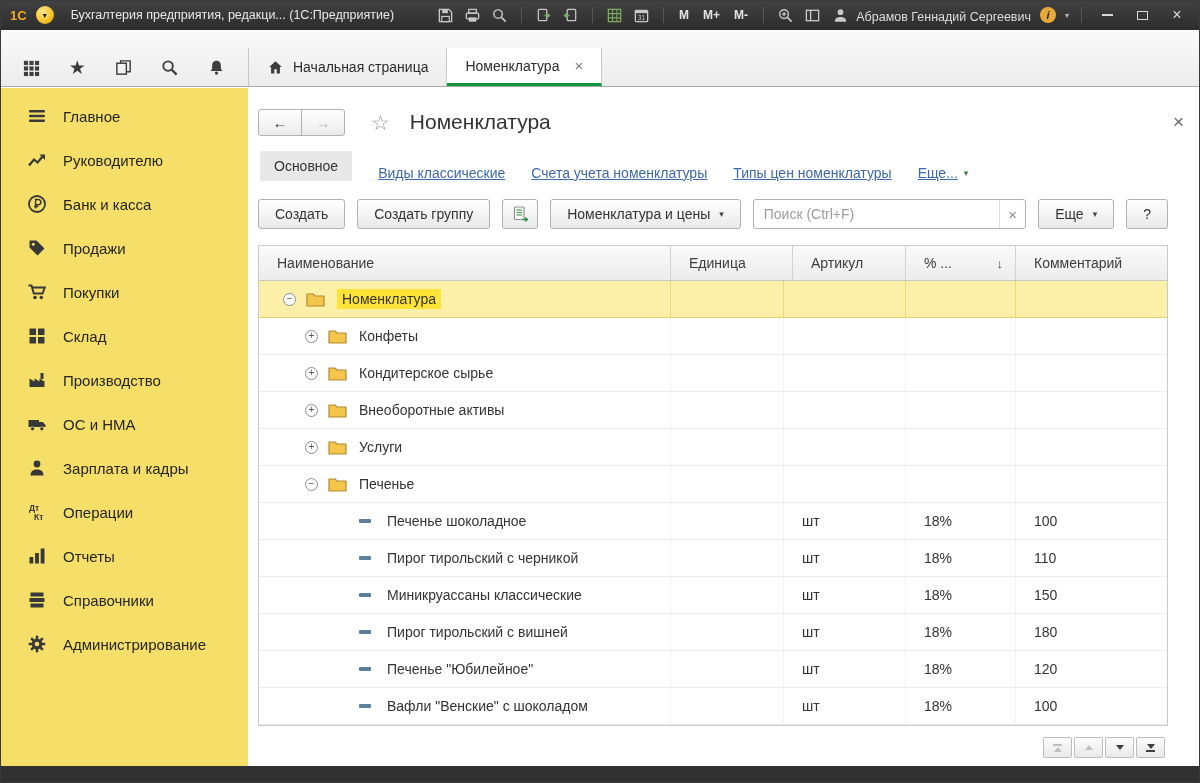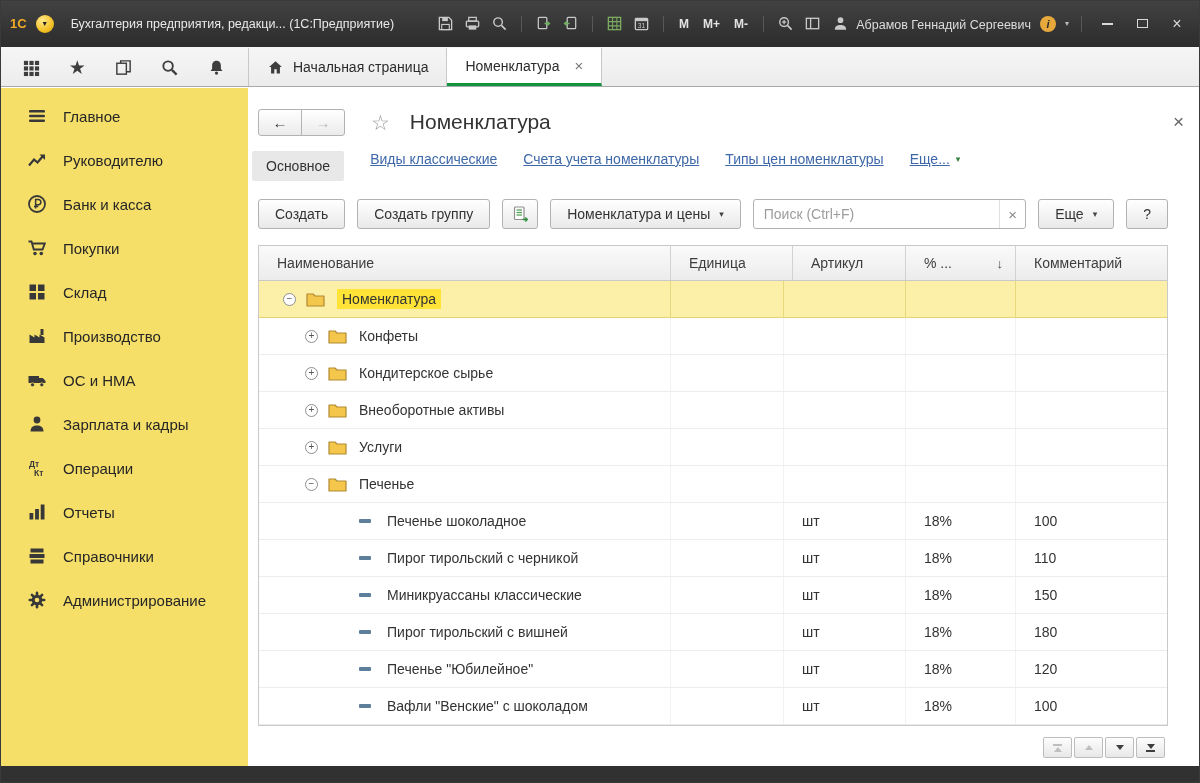--- a/index.html
+++ b/index.html
@@ -4,21 +4,21 @@
 <style>
   * { box-sizing: border-box; margin: 0; padding: 0; }
   html, body { overflow: hidden; }
   body {
     width: 1200px; height: 783px; position: relative; background: #fff;
     font-family: "Liberation Sans", sans-serif;
   }
   .window-frame { position:absolute; inset:0; border:1px solid #3a3a3a; pointer-events:none; z-index:90; }
 
   
-  .titlebar { position:absolute; top:0; left:0; right:0; height:47px;
+  .titlebar { position:absolute; top:0; left:0; right:0; height:30px;
     background:linear-gradient(#424242,#2c2c2c); display:flex; align-items:center;
     padding:0 10px; gap:9px; color:#ddd; z-index:5; }
   .logo1c { font-weight:bold; font-size:13px; color:#f2ab25; }
   .mainmenu-btn { width:18px; height:18px; border-radius:50%;
     background:radial-gradient(circle at 35% 30%, #ffe98a, #f3c126 60%, #cf9a12);
     display:flex; align-items:center; justify-content:center; }
   .mm-caret { font-size:7px; color:#222; line-height:1; }
   .tb-title { font-size:12.5px; color:#e9e9e9; white-space:nowrap; margin-left:8px; }
   .tb-group { display:flex; align-items:center; gap:10px; margin-left:34px; }
   .tb-ic { width:17px; height:17px; display:inline-block; }
@@ -64,21 +64,21 @@
   .main { position:absolute; top:88px; left:248px; right:0; bottom:17px; background:#fff; }
   .page-header { display:flex; align-items:center; margin:20px 16px 0 10px; height:28px; }
   .navbtn { width:44px; height:27px; background:linear-gradient(#ffffff,#ebebeb);
     border:1px solid #b2b2b2; font-size:15px; display:flex; align-items:center; justify-content:center; }
   .navbtn.back { border-radius:3px 0 0 3px; color:#3c3c3c; }
   .navbtn.fwd { border-radius:0 3px 3px 0; margin-left:-1px; color:#b8b8b8; }
   .fav-star { font-size:21px; color:#999; margin-left:26px; line-height:1; }
   .page-title { font-size:21px; font-weight:400; color:#333; margin-left:20px; }
   .page-close { margin-left:auto; font-size:19px; color:#666; }
 
-  .section-links { display:flex; align-items:flex-start; gap:26px; margin:15px 0 0 4px; height:30px; }
+  .section-links { display:flex; align-items:flex-end; gap:26px; margin:15px 0 0 12px; height:30px; }
   .seg-active { background:#e8e8e8; padding:7px 14px; font-size:14px; color:#333; border-radius:2px; }
   .slink { color:#3e68a8; font-size:14px; text-decoration:underline; }
   .more-wrap { display:flex; align-items:center; gap:6px; }
   .caret { font-size:9px; color:#444; line-height:1; }
   .caret.green { color:#39813f; }
 
   .cmd-bar { display:flex; align-items:center; gap:12px; margin:18px 0 0 10px; width:910px; }
   .btn { height:30px; background:linear-gradient(#ffffff,#e9e9e9); border:1px solid #b2b2b2;
     border-radius:3px; font-size:14px; color:#333; padding:0 16px; display:flex;
     align-items:center; gap:9px; font-family:inherit; white-space:nowrap; }
@@ -313,20 +313,29 @@
           <svg viewBox="0 0 20 20">
             <circle cx="10" cy="10" r="8" fill="none" stroke="#383838" stroke-width="1.8"></circle>
             <path d="M8.6,14.5 L8.6,5.5 L11.3,5.5 A2.6,2.6 0 0 1 11.3,10.7 L8.6,10.7 M7,12.6 L11.3,12.6" fill="none" stroke="#383838" stroke-width="1.5"></path>
           </svg>
         </span>
         <span class="sb-label">Банк и касса</span>
       </div>
       <div class="sb-item">
         <span class="sb-ic">
           <svg viewBox="0 0 20 20">
+            <path d="M2.5,2.5 L9.5,2.5 L17.5,10.5 L10.5,17.5 L2.5,9.5 Z" fill="#383838"></path>
+            <circle cx="6.3" cy="6.3" r="1.5" fill="#F6DF69"></circle>
+          </svg>
+        </span>
+        <span class="sb-label">Продажи</span>
+      </div>
+      <div class="sb-item">
+        <span class="sb-ic">
+          <svg viewBox="0 0 20 20">
             <path d="M1.5,3.5 L4.5,3.5 L6.8,11.5 L15.5,11.5 L17.8,5.5 L5.4,5.5" fill="none" stroke="#383838" stroke-width="1.9"></path>
             <circle cx="8" cy="15.5" r="1.8" fill="#383838"></circle>
             <circle cx="14.3" cy="15.5" r="1.8" fill="#383838"></circle>
           </svg>
         </span>
         <span class="sb-label">Покупки</span>
       </div>
       <div class="sb-item">
         <span class="sb-ic">
           <svg viewBox="0 0 20 20">

